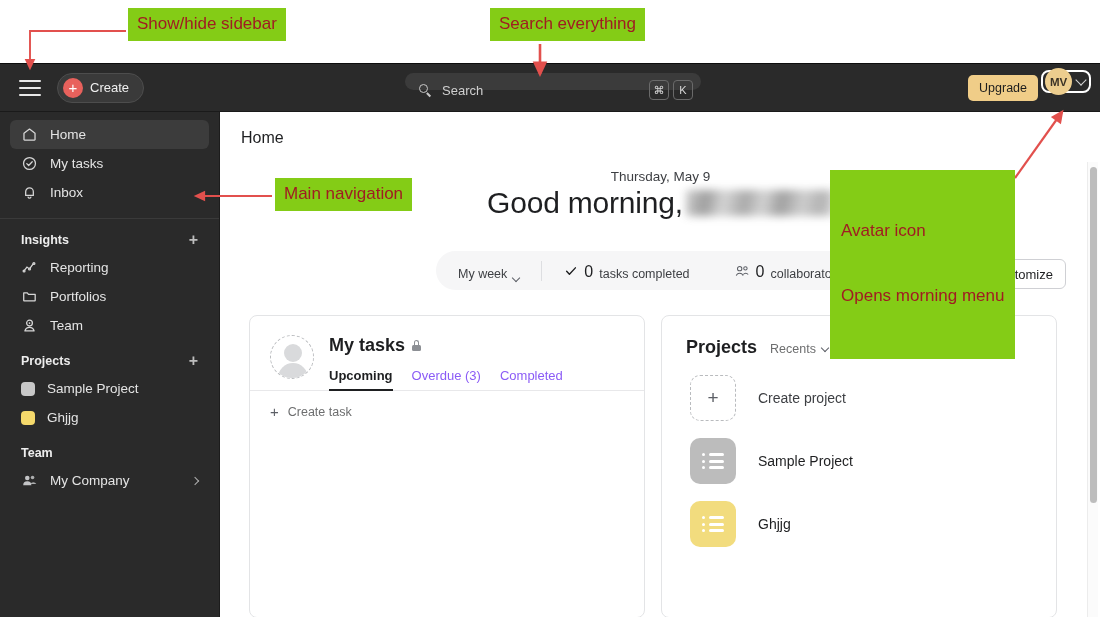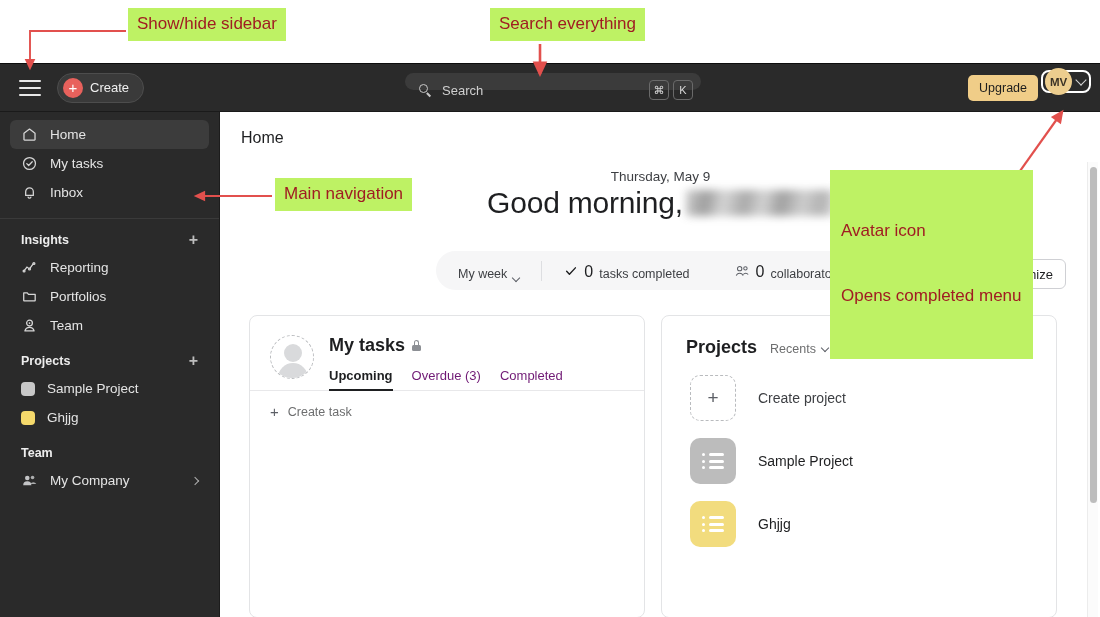--- a/index.html
+++ b/index.html
@@ -178,21 +178,21 @@
      border-radius:50%; background:#d9dadc; }
   .mt-avatar .body { position:absolute; left:7px; top:27px; width:30px; height:24px;
      border-radius:15px 15px 0 0; background:#d9dadc; }
   .mt-title { display:flex; align-items:center; gap:7px; font-size:18px; color:#1e1f21; font-weight:700; }
   .lock { width:9px; height:11px; position:relative; }
   .lock i { position:absolute; left:0; bottom:0; width:9px; height:6px; background:#8c8f94; border-radius:1.5px; }
   .lock b { position:absolute; left:2px; top:0; width:5px; height:6px; border:1.5px solid #8c8f94;
      border-bottom:none; border-radius:3px 3px 0 0; }
 
   .tabs { display:flex; gap:19px; margin-top: 12px; }
-  .tab { font-size:13px; color:#701a75; padding-bottom:8px; cursor:pointer; }
+  .tab { font-size:13px; color:#8b5cf6; padding-bottom:8px; cursor:pointer; }
   .tab.active { color:#1e1f21; font-weight:700; box-shadow: inset 0 -2px 0 0 #1e1f21; }
   .mt-rule { margin-top:-1px; border-top:1px solid #e8e8ea; }
   .create-task { display:flex; align-items:center; gap:9px; padding: 14px 0 0 20px;
      font-size:12.5px; color:#6d6e6f; cursor:pointer; }
   .plus-glyph { font-size:15px; color:#5c5f66; line-height:12px; }
 
   .pj-head { display:flex; align-items:baseline; gap:13px; padding: 21px 0 0 24px; }
   .pj-title { font-size:18px; color:#1e1f21; font-weight:700; }
   .pj-recents { display:flex; align-items:center; gap:6px; font-size:12.5px; color:#6d6e6f; cursor:pointer; }
 
@@ -213,21 +213,21 @@
   
   .vscroll {
     position:absolute; right: 2px; top: 50px; width: 11px; height: 456px;
     background: #fbfbfb; border-left:1px solid #ececec;
   }
   .vthumb { position:absolute; left:2px; top:5px; width:7px; height:336px;
      background:#bdbdbd; border-radius:4px; }
 
   
   .anno {
-    position:absolute; background:#bef264; color:#a01c22;
+    position:absolute; background:#84cc16; color:#a01c22;
     font-size: 17px; line-height: 1.28; padding: 5px 9px 6px 9px; white-space:pre;
   }
   #anno-sidebar { left: 128px; top: 8px; }
   #anno-search  { left: 490px; top: 8px; }
   #anno-nav     { left: 275px; top: 178px; }
   #anno-avatar  { left: 830px; top: 170px; padding: 6px 11px 9px 11px; }
   #arrows { position:absolute; left:0; top:0; width:1100px; height:617px; pointer-events:none; }
 </style>
 </head>
 <body>
@@ -526,16 +526,16 @@
   </svg>
 
   <div class="anno" id="anno-sidebar">Show/hide sidebar</div>
 
   <div class="anno" id="anno-search">Search everything</div>
 
   <div class="anno" id="anno-nav">Main navigation</div>
 
   <div class="anno" id="anno-avatar">
     <div>Avatar icon</div>
-    <div>Opens completed menu</div>
+    <div>Opens morning menu</div>
   </div>
 
 </div>
 
 </body></html>

